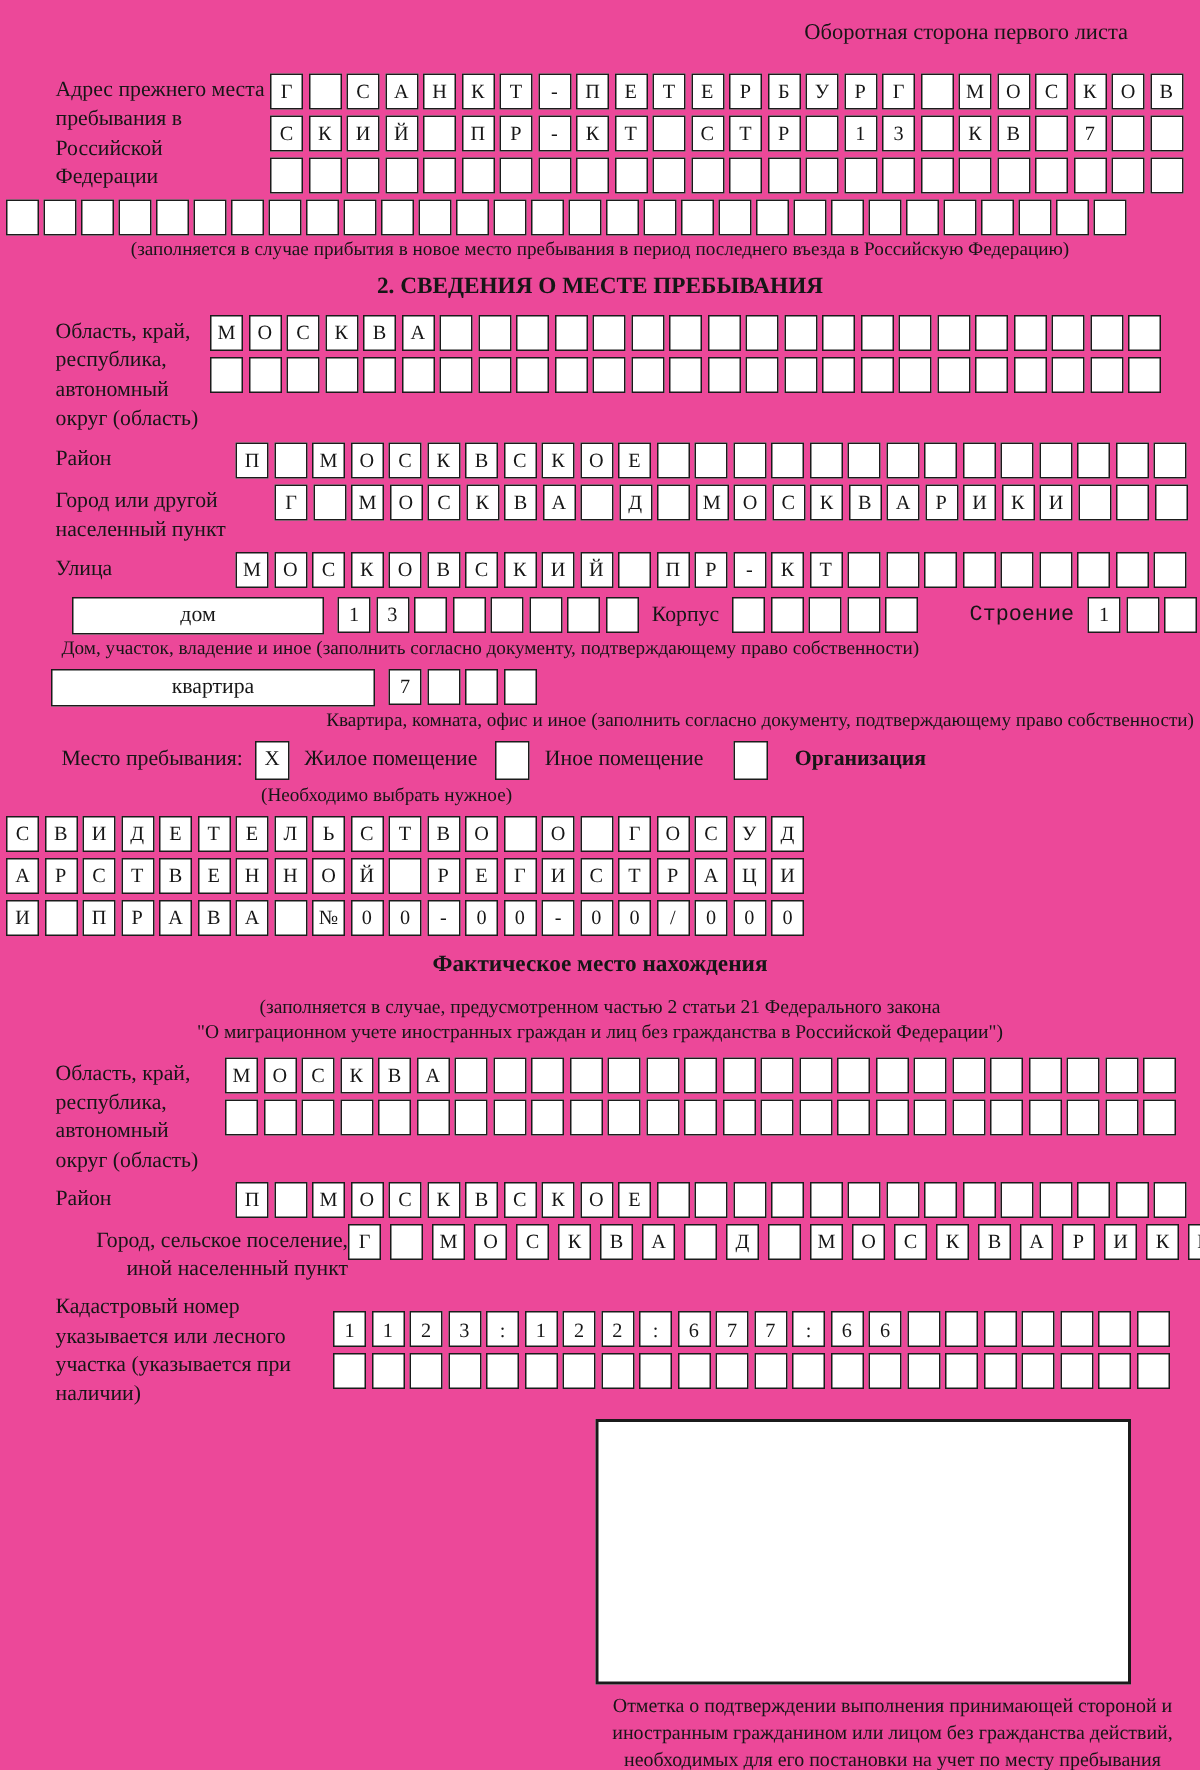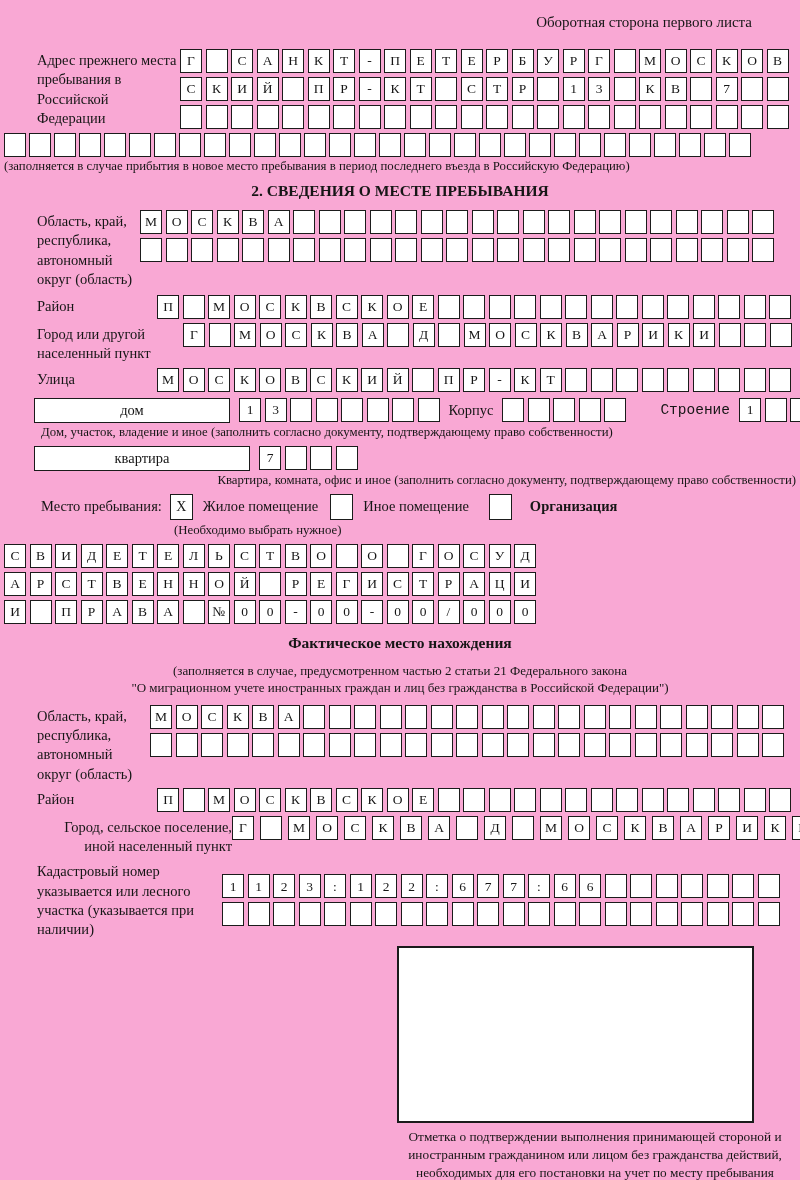--- a/index.html
+++ b/index.html
@@ -1,20 +1,20 @@
 <!DOCTYPE html>
 <html><head>
 <meta charset="utf-8">
 <style>
   html,body{margin:0;padding:0;background:#fff;}
   .page{
     position:relative;
     width:800px;height:1180px;
     overflow:hidden;
-    background:#f9a8d4;
+    background:#ec4899;
     color:#161616;
     font-family:"Liberation Serif","DejaVu Serif",serif;
     padding:0;
     box-sizing:border-box;
   }
   .inner{padding:14px 4px 0 4px;}
   .hdr-note{text-align:right;font-size:15px;padding-right:44px;margin-bottom:18px;}
   .row{display:flex;align-items:flex-start;margin-bottom:4px;}
   .lbl{flex:none;font-size:14.5px;line-height:1.33;padding-left:33px;box-sizing:border-box;padding-top:2px;}
   .rowsblock{display:flex;flex-direction:column;gap:4px;flex:none;}
@@ -30,30 +30,30 @@
   }
   .w-prev{width:176px;}
   .w-reg{width:136px;}
   .w-dist{width:153px;}
   .w-city{width:179px;}
   .w-street{width:153px;}
   .w-doc{width:247px;line-height:1.45;}
   .w-reg2{width:146px;}
   .w-city2{width:228px;text-align:right;}
   .w-cad{width:218px;}
-  .cap{text-align:left;font-size:12.8px;margin:2px 0 6px 0;}
+  .cap{text-align:center;font-size:12.8px;margin:2px 0 6px 0;}
   .title{text-align:center;font-weight:bold;font-size:15.5px;margin:8px 0 10px 0;}
   .widebox{
     flex:none;box-sizing:border-box;height:25px;
     border:1.7px solid #1b1b1b;
     display:flex;align-items:center;justify-content:center;
     font-size:14.5px;background:#fff;
   }
   .houserow{display:flex;align-items:center;margin:6px 0 2px 0;}
-  .houserow .widebox.dom{width:196px;margin-left:30px;margin-right:9px;}
+  .houserow .widebox.dom{width:168px;margin-left:44px;margin-right:9px;}
   .houserow .inline-lbl{font-size:14.5px;padding:0 9px;flex:none;}
   .aptrow{display:flex;align-items:center;margin:4px 0 2px 0;}
   .aptrow .widebox.apt{width:216px;margin-left:30px;margin-right:9px;}
   .stayrow{display:flex;align-items:center;margin:6px 0 0 37px;font-size:14.5px;}
   .chk{
     flex:none;box-sizing:border-box;width:23px;height:26px;
     border:1.6px solid #1b1b1b;
     display:flex;align-items:center;justify-content:center;
     font-size:14px;background:#fff;
   }

